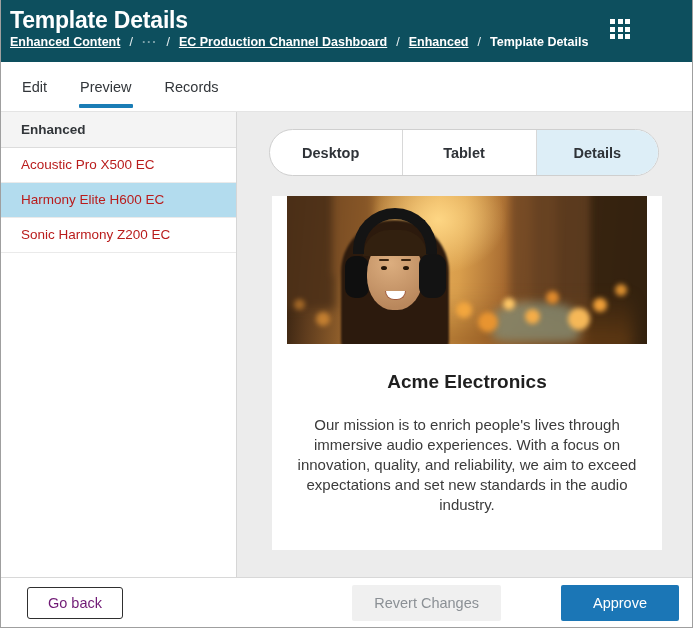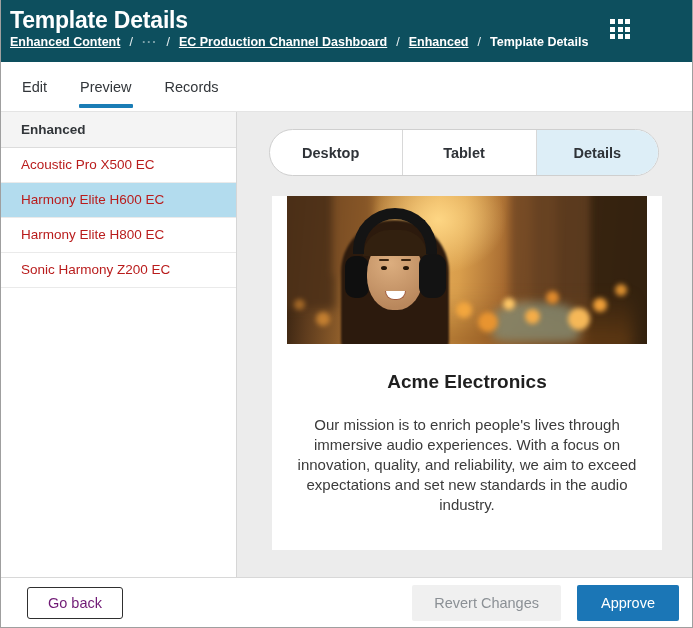--- a/index.html
+++ b/index.html
@@ -89,21 +89,21 @@
          border:1px solid #a05a3c;border-top:none;box-sizing:border-box;}
   .brand{text-align:center;font-size:19px;font-weight:bold;color:#1f1f1f;margin-top:27px;}
   .mission{text-align:center;font-size:15px;line-height:20px;color:#3b3b3b;margin:22px 20px 0;}
   
   .footer{height:50px;flex:0 0 auto;border-top:1px solid #d8d8d8;background:#fff;
           display:flex;align-items:center;padding:0 13px 0 26px;box-sizing:border-box;}
   .btn{font-family:"Liberation Sans",sans-serif;font-size:14.5px;cursor:pointer;}
   .btn-goback{background:#fff;border:1px solid #2f2f2f;border-radius:3px;padding:7px 20px;color:#701a75;}
   .spacer{flex:1;}
   .btn-revert{background:#f0f0f0;border:none;border-radius:2px;padding:10px 22px;color:#8b9095;margin-right:16px;}
-  .btn-approve{background:#1b76b6;border:none;border-radius:2px;padding:10px 24px;color:#fff;}
+  .btn-approve{background:#1b76b6;border:none;border-radius:2px;padding:10px 32px;color:#fff;margin-left:44px;}
 </style>
 </head>
 <body>
 
 <div class="app">
 
   <div class="hdr">
     <div class="hdr-title">Template Details</div>
     <div class="crumbs">
       <span class="crumb">Enhanced Content</span>
@@ -149,21 +149,20 @@
 
     </div>
   </div>
 
   <div class="content">
 
     <div class="sidebar">
       <div class="side-header">Enhanced</div>
       <div class="side-item">Acoustic Pro X500 EC</div>
       <div class="side-item selected">Harmony Elite H600 EC</div>
-      <div class="side-item">Harmony Elite H800 EC</div>
       <div class="side-item">Sonic Harmony Z200 EC</div>
     </div>
 
     <div class="main">
 
       <div class="segmented">
         <div class="segment">Desktop</div>
         <div class="segment">Tablet</div>
         <div class="segment selected">Details</div>
       </div>

